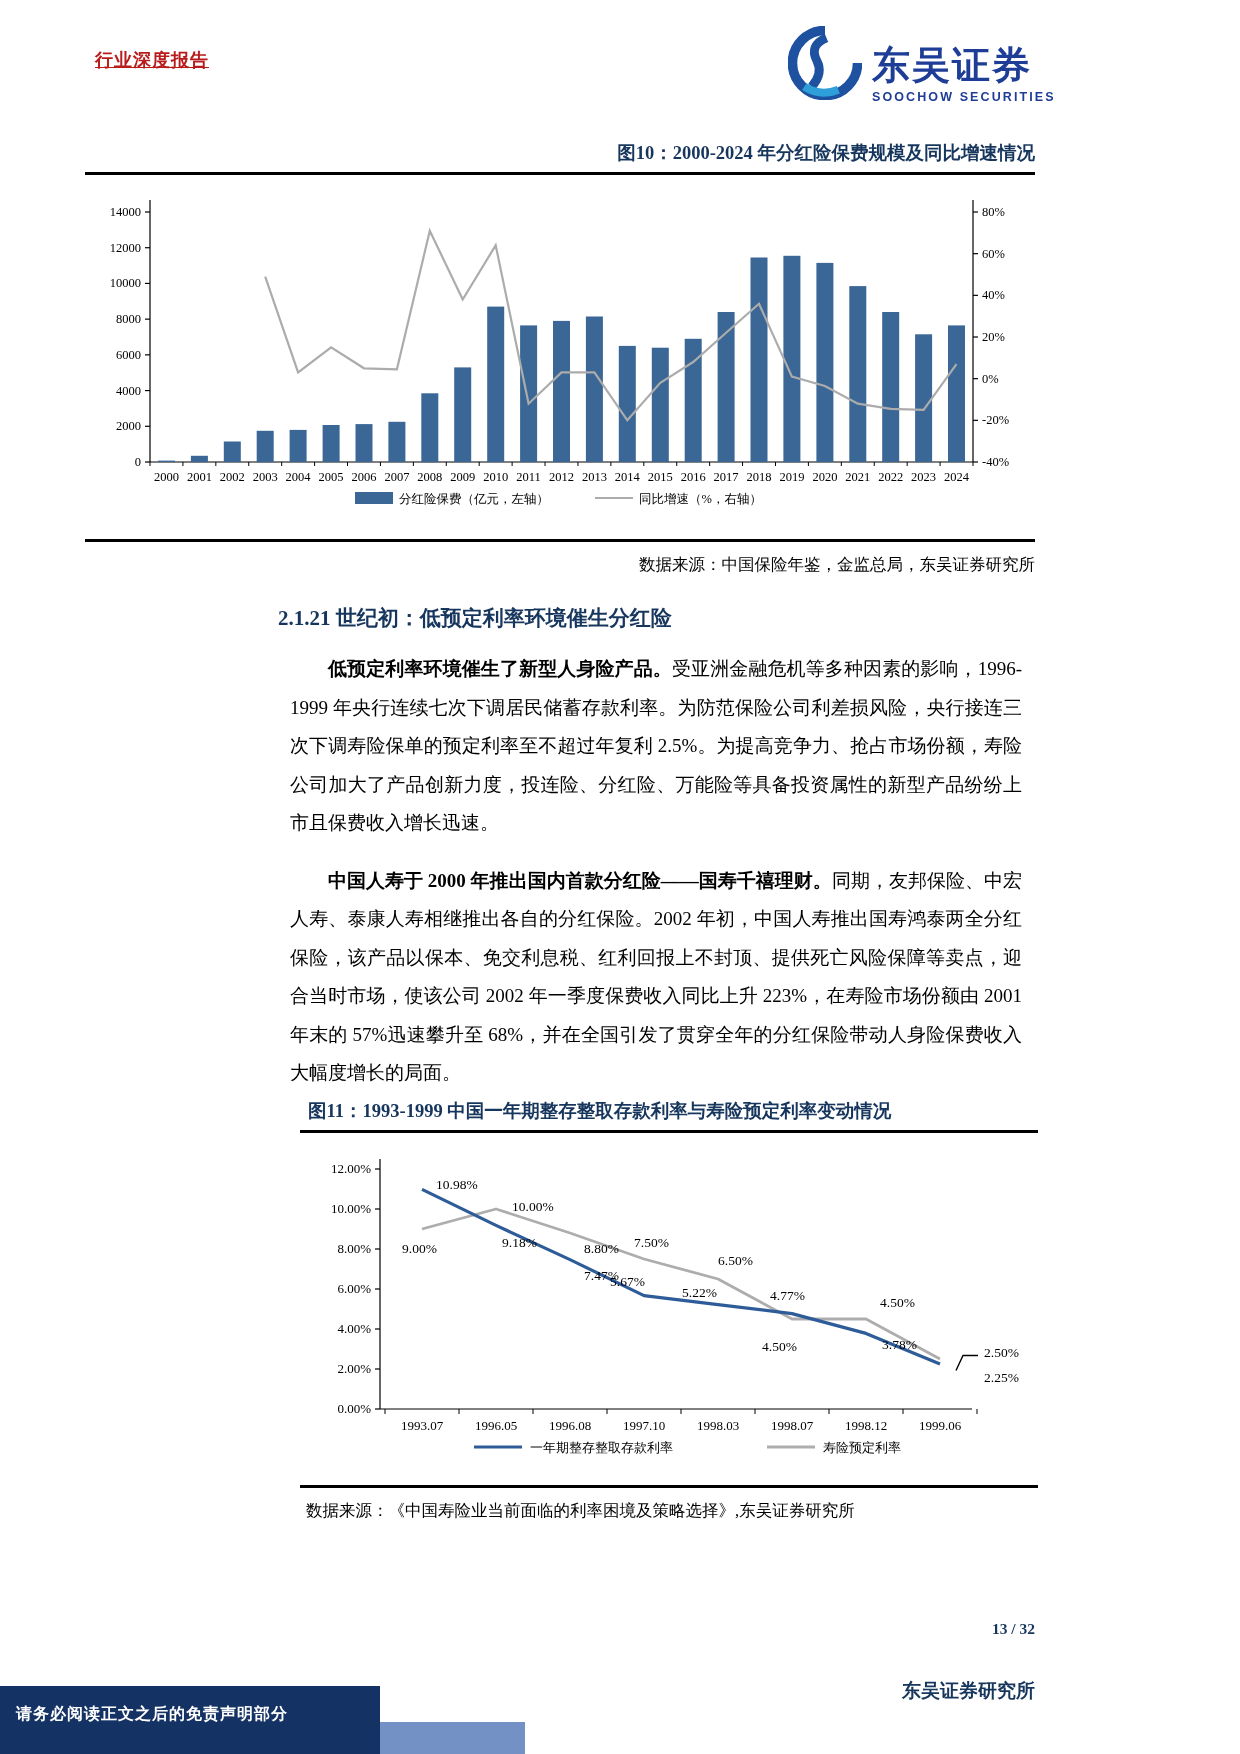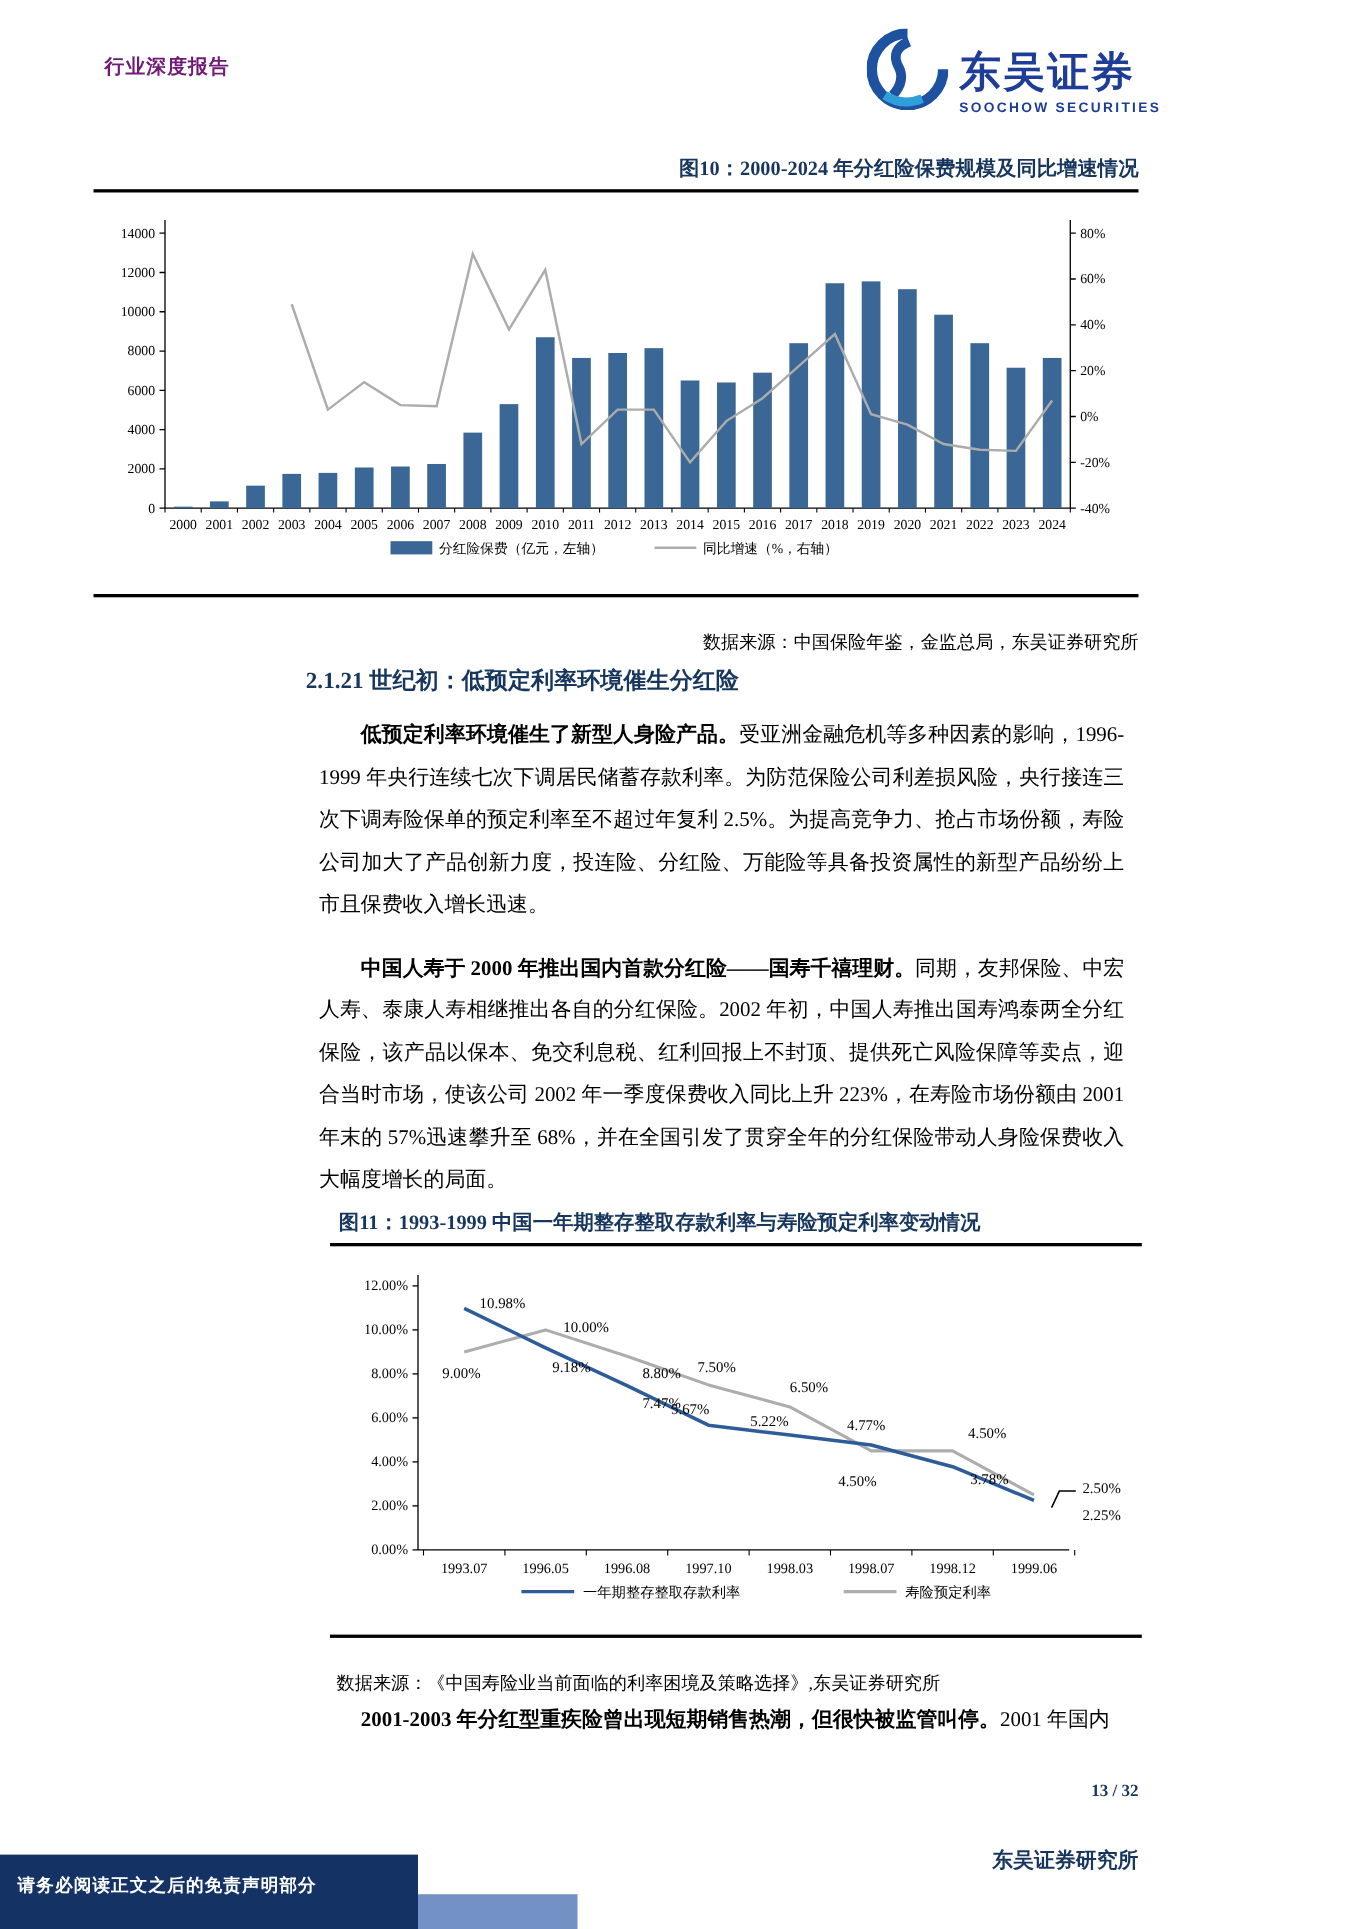--- a/index.html
+++ b/index.html
@@ -1,35 +1,35 @@
 <!DOCTYPE html>
 <html><head>
 <meta charset="utf-8">
 <style>
   html,body{margin:0;padding:0;background:#888;}
   .page{position:relative;width:1240px;height:1754px;background:#ffffff;margin:0 auto;
         font-family:"Liberation Serif","DejaVu Serif",serif;color:#000;overflow:hidden;}
 
   
-  .report-type{position:absolute;left:95px;top:48px;font-size:18px;font-weight:bold;color:#701a75;letter-spacing:1px;}
+  .report-type{position:absolute;left:95px;top:48px;font-size:18px;font-weight:bold;color:#b91c1c;letter-spacing:1px;text-decoration:underline;}
   .logo{position:absolute;left:788px;top:26px;display:flex;align-items:flex-end;gap:10px;}
   .logo-text{display:flex;flex-direction:column;}
   .brand-cn{font-size:38px;font-weight:bold;color:#1E3D96;line-height:46px;letter-spacing:2px;}
   .brand-en{font-family:"Liberation Sans","DejaVu Sans",sans-serif;font-size:12.5px;font-weight:bold;
             color:#1E3D96;letter-spacing:2.1px;margin-top:2px;}
 
   
   .figblock{position:absolute;}
   .fig10{left:85px;top:140px;width:950px;text-align:right;}
   .fig11{left:300px;top:1098px;width:738px;}
   .fig-title{font-size:18.5px;font-weight:bold;color:#17365D;padding-left:8px;}
   .rule{height:3px;background:#000;margin-top:7px;}
   .rule.bottom{margin-top:6px;}
   .chart-mount{margin-top:2px;}
-  .source{font-size:16.5px;color:#000;margin-top:30px;padding-left:6px;}
+  .source{font-size:16.5px;color:#000;margin-top:12px;padding-left:6px;}
 
   
   .sec-heading{position:absolute;left:278px;top:604px;font-size:21px;font-weight:bold;color:#17365D;}
   .sec-heading .num{}
 
   
   .body-block{position:absolute;left:290px;top:650px;width:748px;}
   .body-block p{margin:0 16px 19px 0;font-size:19px;line-height:38.5px;text-align:justify;text-indent:2em;}
   .para3{position:absolute;left:290px;top:1545px;width:748px;font-size:19px;line-height:38.5px;
          text-align:justify;text-indent:2em;}
@@ -259,23 +259,20 @@
           <path d="M 656 235.5 L 663 220.5 L 678 220.5" fill="none" stroke="#000" stroke-width="1.4"></path>
           <line x1="174" y1="312" x2="222" y2="312" stroke="#2E5C99" stroke-width="3"></line>
           <text class="t13" x="230" y="317">一年期整存整取存款利率</text>
           <line x1="467" y1="312" x2="515" y2="312" stroke="#ADADAD" stroke-width="3"></line>
           <text class="t13" x="523" y="317">寿险预定利率</text>
         </svg></div>
     <div class="rule bottom"></div>
     <div class="source">数据来源：《中国寿险业当前面临的利率困境及策略选择》,东吴证券研究所</div>
   </div>
 
-  <div class="para3">
-    <b>2001-2003 年分红型重疾险曾出现短期销售热潮，但很快被监管叫停。</b><span>2001 年国内</span>
-  </div>
 
   <div class="page-number">13 / 32</div>
   <div class="institute">东吴证券研究所</div>
   <div class="disclaimer-bar">
     <div class="disclaimer-text">请务必阅读正文之后的免责声明部分</div>
   </div>
   <div class="footer-accent"></div>
 
 </div>
 

